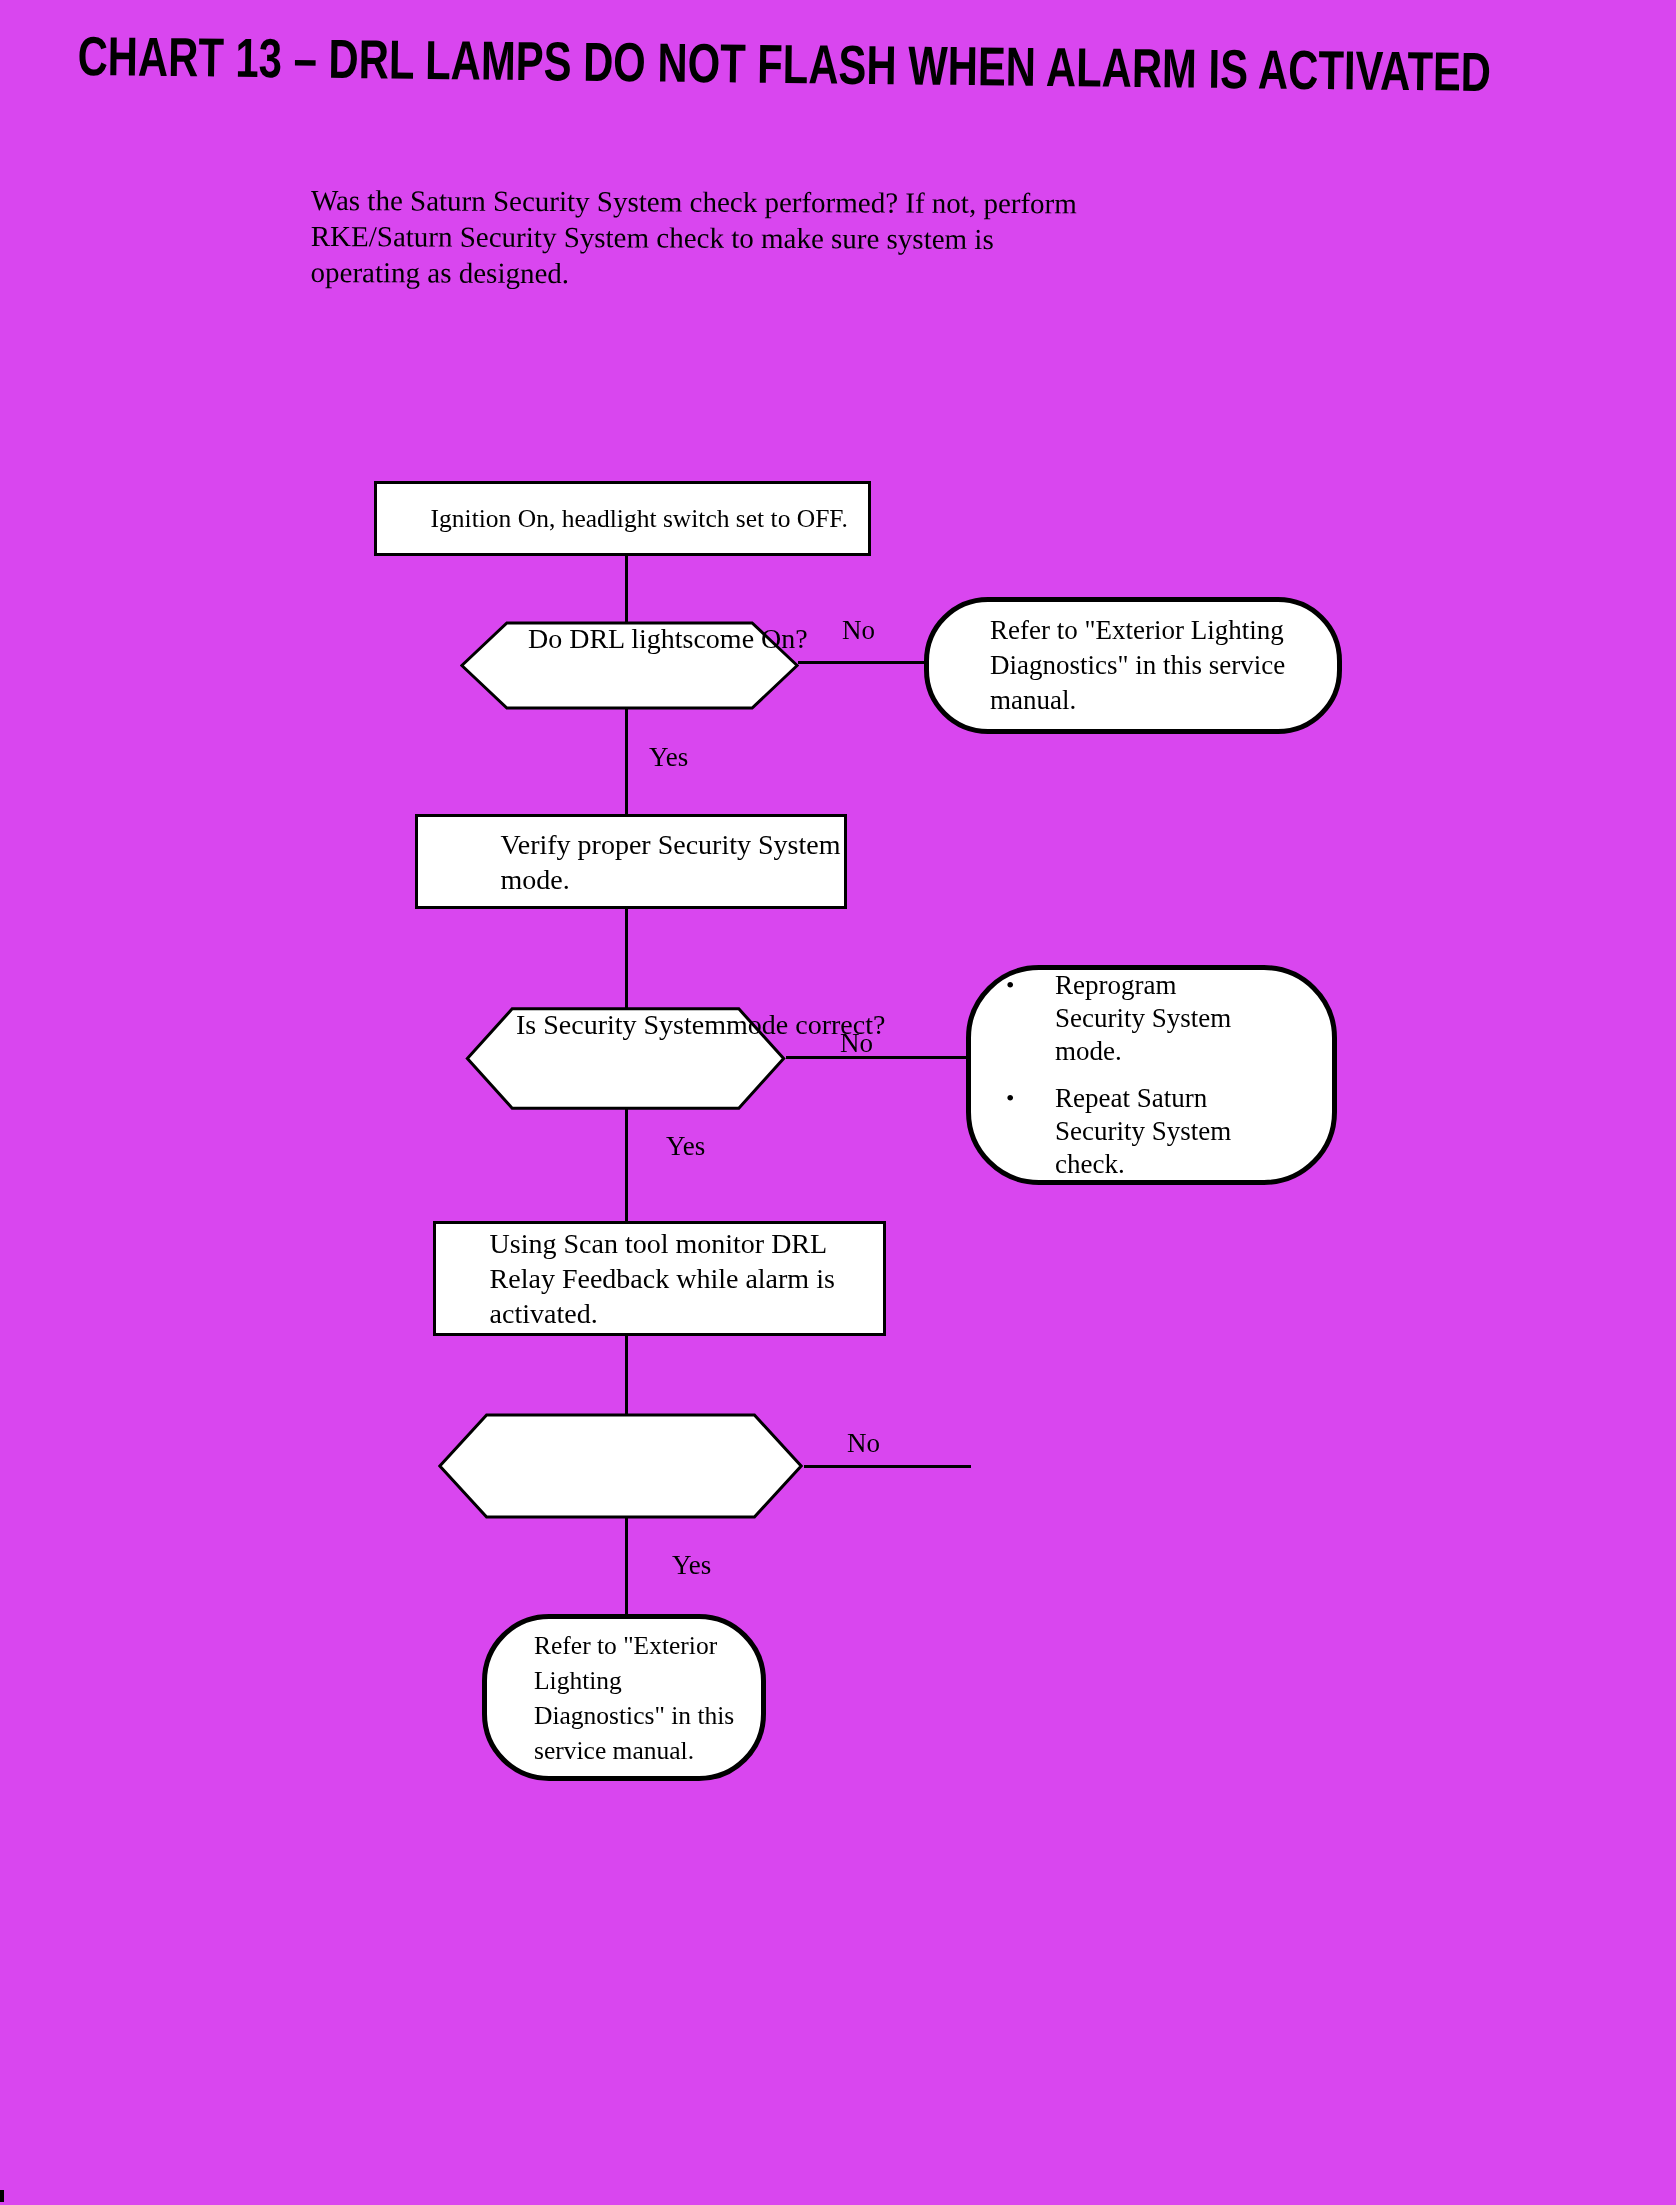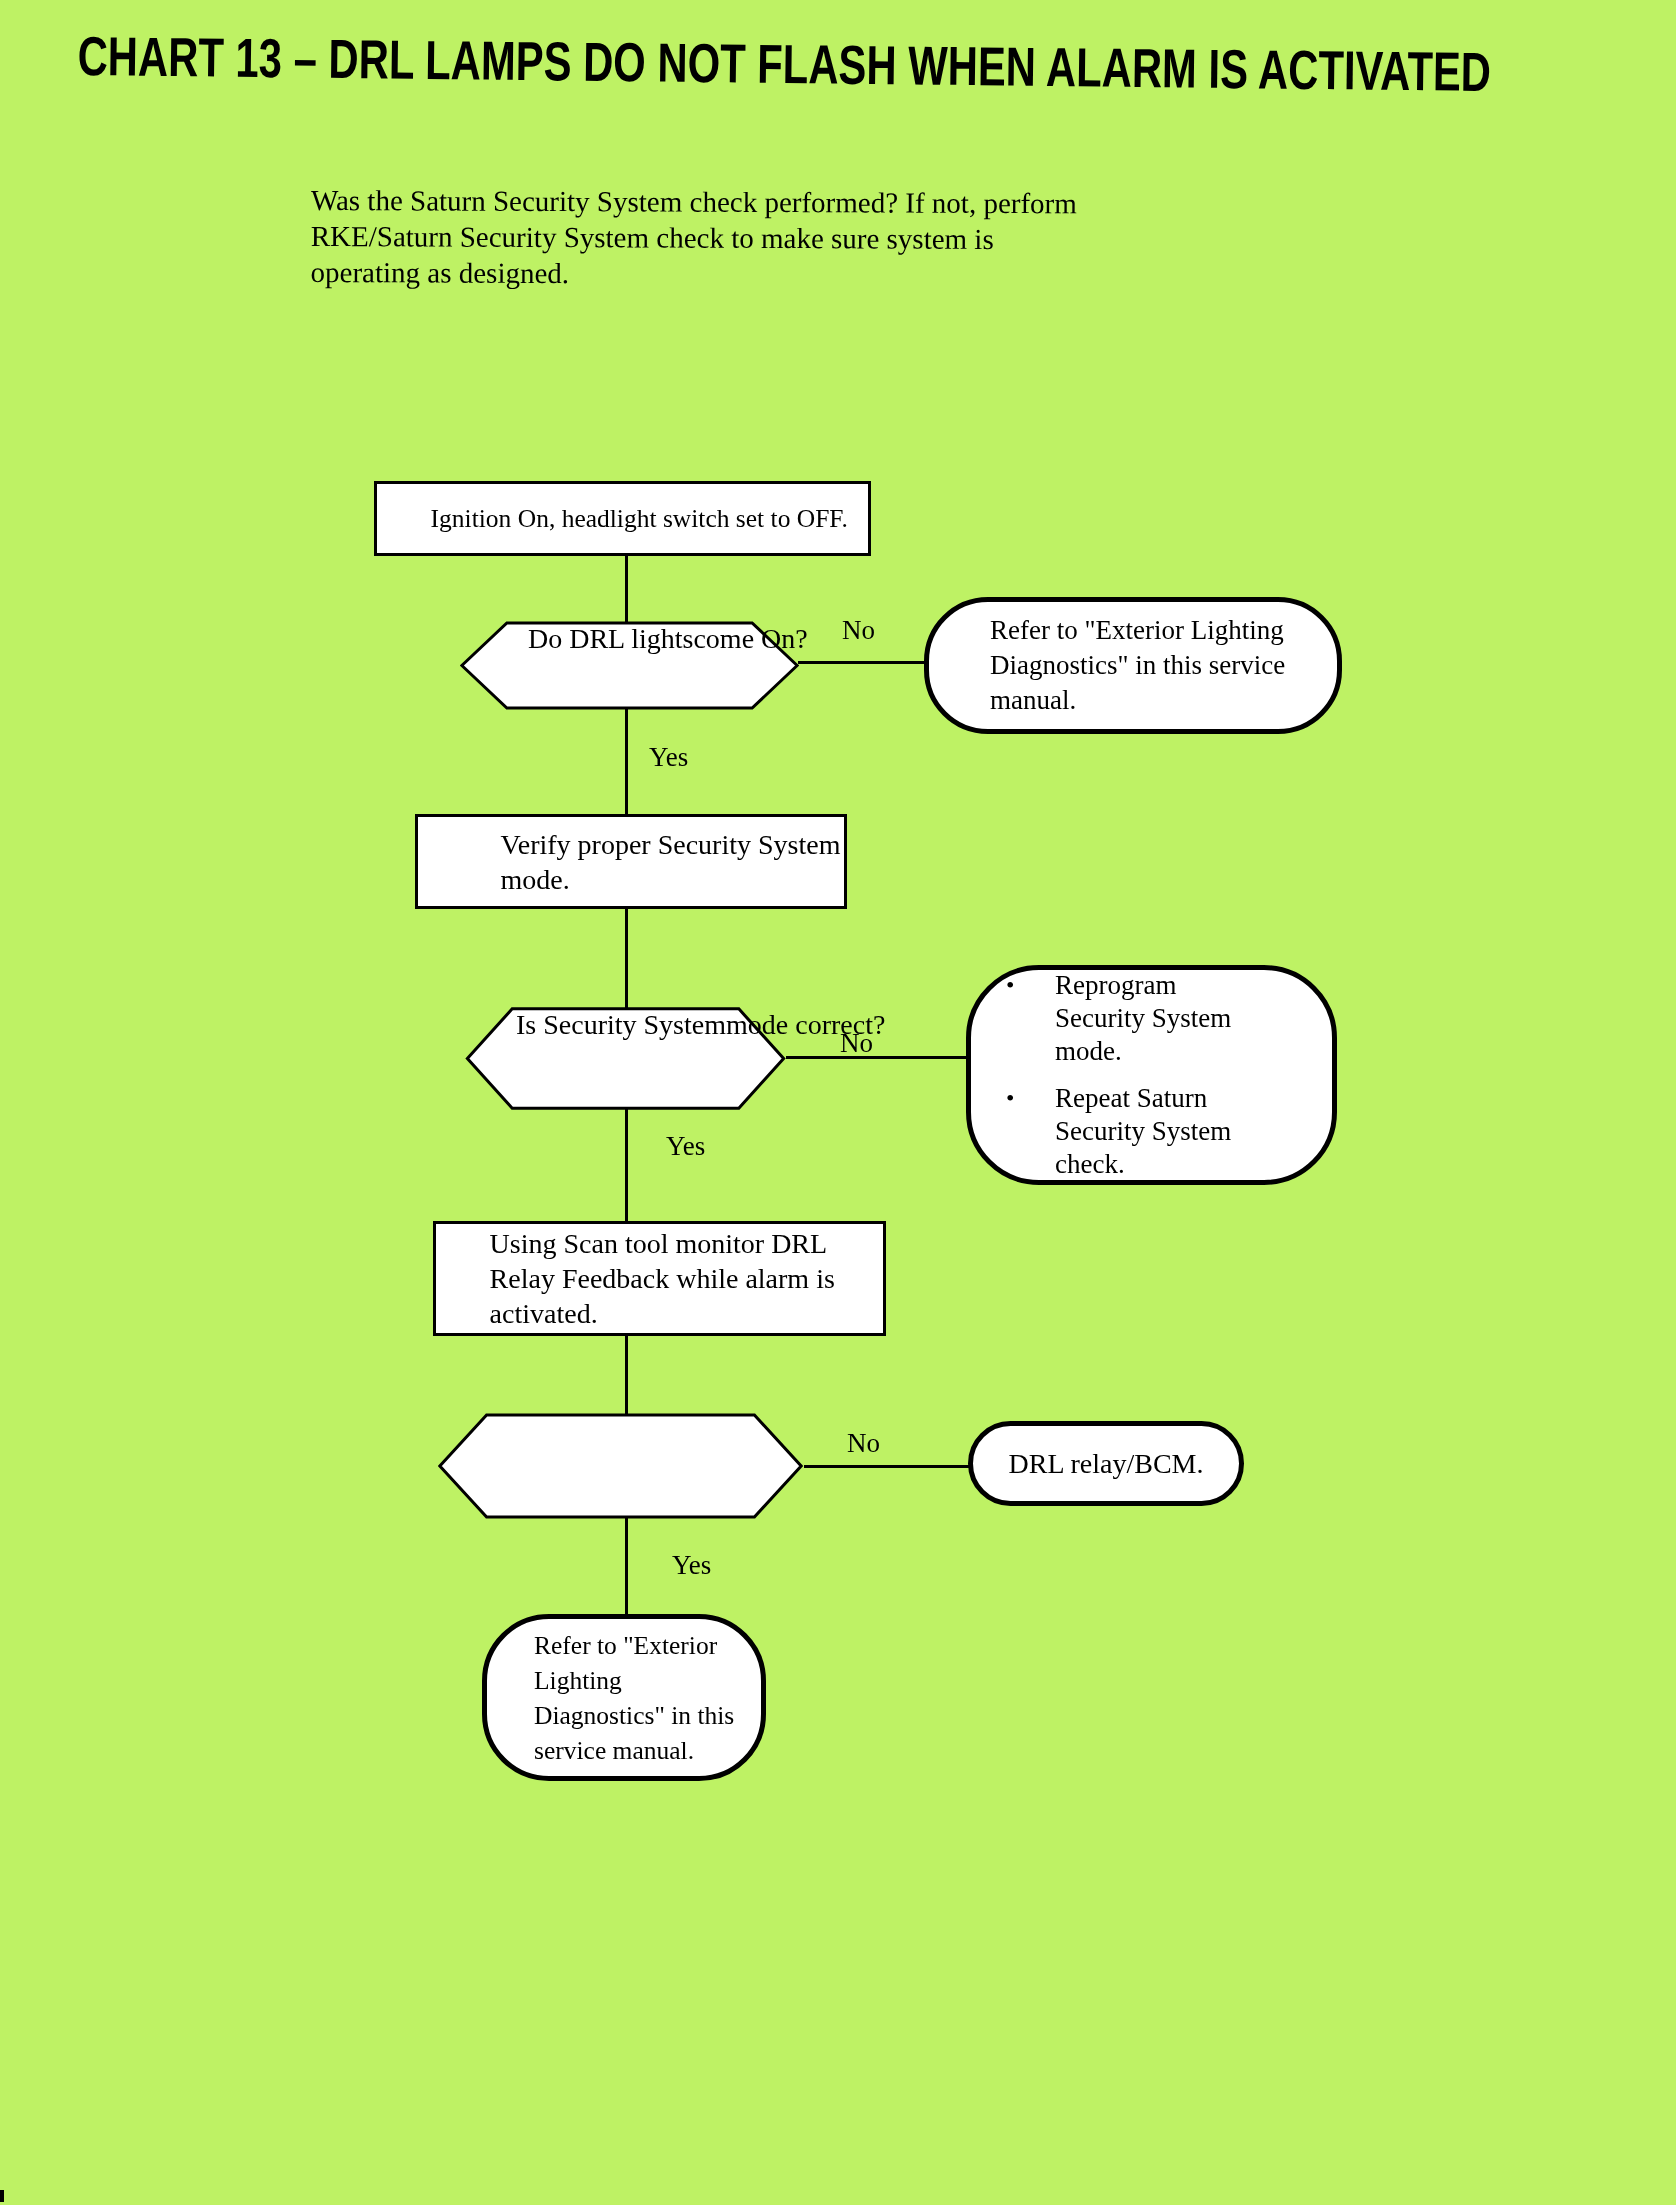--- a/index.html
+++ b/index.html
@@ -1,20 +1,20 @@
 <!DOCTYPE html>
 <html style="font-size:9.7px"><head>
 <meta charset="utf-8">
 <style>
   html,body{margin:0;padding:0;background:#ffffff;}
   #page{
     position:relative;
     width:1676px;
     height:2205px;
-    background:#bef264;
+    background:#d946ef;
     overflow:hidden;
     font-family:"Liberation Serif","DejaVu Serif",serif;
     color:#000000;
   }
   
   .doc-title{
     position:absolute;
     left:78px; top:24px;
     font-family:"Liberation Sans","DejaVu Sans",sans-serif;
     font-weight:bold;
@@ -189,23 +189,20 @@
 
   <div class="hexwrap" style="left:438px;top:1413px;width:365px;height:106px;">
     <svg width="365" height="106" viewBox="0 0 601 174">
       <polygon points="3,87 80,3 521,3 598,87 521,171 80,171" fill="#ffffff" stroke="#000000" stroke-width="5"></polygon>
     </svg>
   </div>
 
   <div class="lbl" style="left:847px;top:1428px;">No</div>
   <div class="hline" style="left:804px;top:1465px;width:167px;"></div>
 
-  <div class="term" style="left:968px;top:1421px;width:276px;height:85px;border-radius:43px;align-items:center;">
-    <div class="txt" style="font-size:28px;">DRL relay/BCM.</div>
-  </div>
 
   <div class="lbl" style="left:672px;top:1550px;">Yes</div>
   <div class="vline" style="left:625px;top:1518px;height:102px;"></div>
 
   <div class="term" style="left:482px;top:1614px;width:284px;height:167px;border-radius:67px;">
     <div class="txt" style="padding-left:47px;font-size:25.5px;line-height:35px;">
       <div>Refer to "Exterior</div>
       <div>Lighting</div>
       <div>Diagnostics" in this</div>
       <div>service manual.</div>

